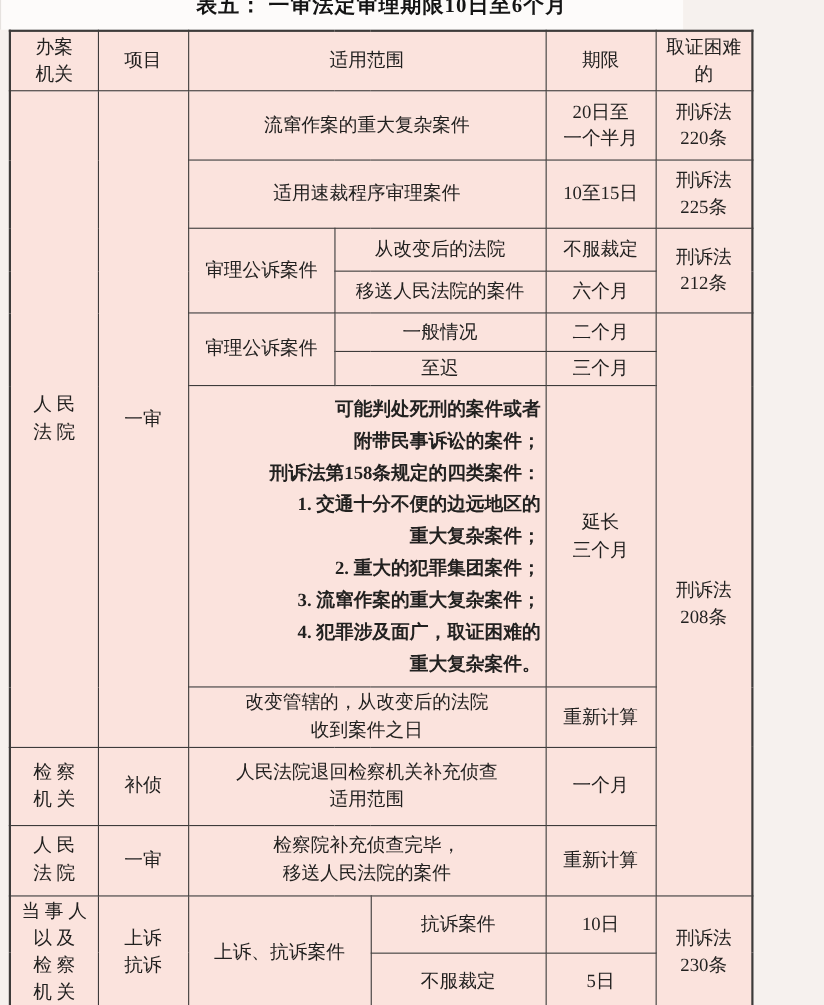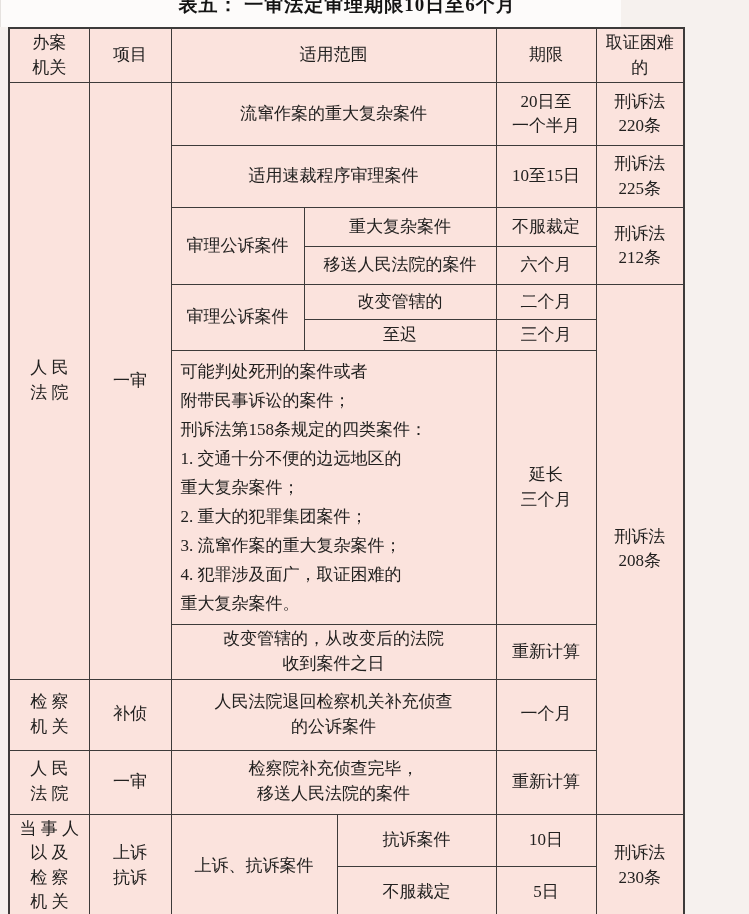--- a/index.html
+++ b/index.html
@@ -40,24 +40,25 @@
     background:var(--cell-bg);
     text-align:center;
     vertical-align:middle;
     white-space:pre-line;
     font-size:17px;
     line-height:1.45;
     padding:2px 3px;
     color:var(--text);
   }
   .period-table td.long-text{
-    text-align:left;
+    text-align:right;
     padding:6px 4px 6px 9px;
     line-height:29px;
     white-space:pre-line;
+    font-weight:bold;
   }
 </style>
 </head>
 <body>
 
 <div class="top-strip">
   <div class="doc-title">表五： 一审法定审理期限10日至6个月</div>
 </div>
 
 <table class="period-table">
@@ -94,34 +95,34 @@
 
   <tr style="height:62px">
     <td colspan="3">适用速裁程序审理案件</td>
     <td>10至15日</td>
     <td>刑诉法
 225条</td>
   </tr>
 
   <tr style="height:39px">
     <td rowspan="2">审理公诉案件</td>
-    <td colspan="2">重大复杂案件</td>
+    <td colspan="2">从改变后的法院</td>
     <td>不服裁定</td>
     <td rowspan="2">刑诉法
 212条</td>
   </tr>
 
   <tr style="height:38px">
     <td colspan="2">移送人民法院的案件</td>
     <td>六个月</td>
   </tr>
 
   <tr style="height:35px">
     <td rowspan="2">审理公诉案件</td>
-    <td colspan="2">改变管辖的</td>
+    <td colspan="2">一般情况</td>
     <td>二个月</td>
     <td rowspan="6">刑诉法
 208条</td>
   </tr>
 
   <tr style="height:31px">
     <td colspan="2">至迟</td>
     <td>三个月</td>
   </tr>
 
@@ -143,21 +144,21 @@
     <td colspan="3">改变管辖的，从改变后的法院
 收到案件之日</td>
     <td>重新计算</td>
   </tr>
 
   <tr style="height:71px">
     <td>检 察
 机 关</td>
     <td>补侦</td>
     <td colspan="3">人民法院退回检察机关补充侦查
-的公诉案件</td>
+适用范围</td>
     <td>一个月</td>
   </tr>
 
   <tr style="height:64px">
     <td>人 民
 法 院</td>
     <td>一审</td>
     <td colspan="3">检察院补充侦查完毕，
 移送人民法院的案件</td>
     <td>重新计算</td>

